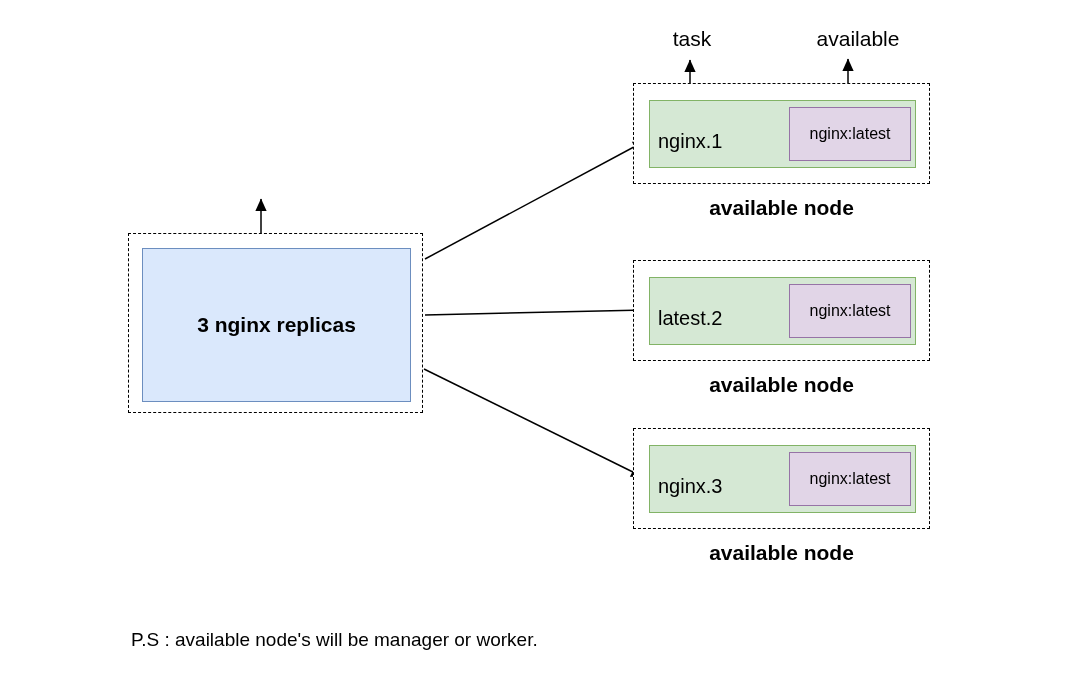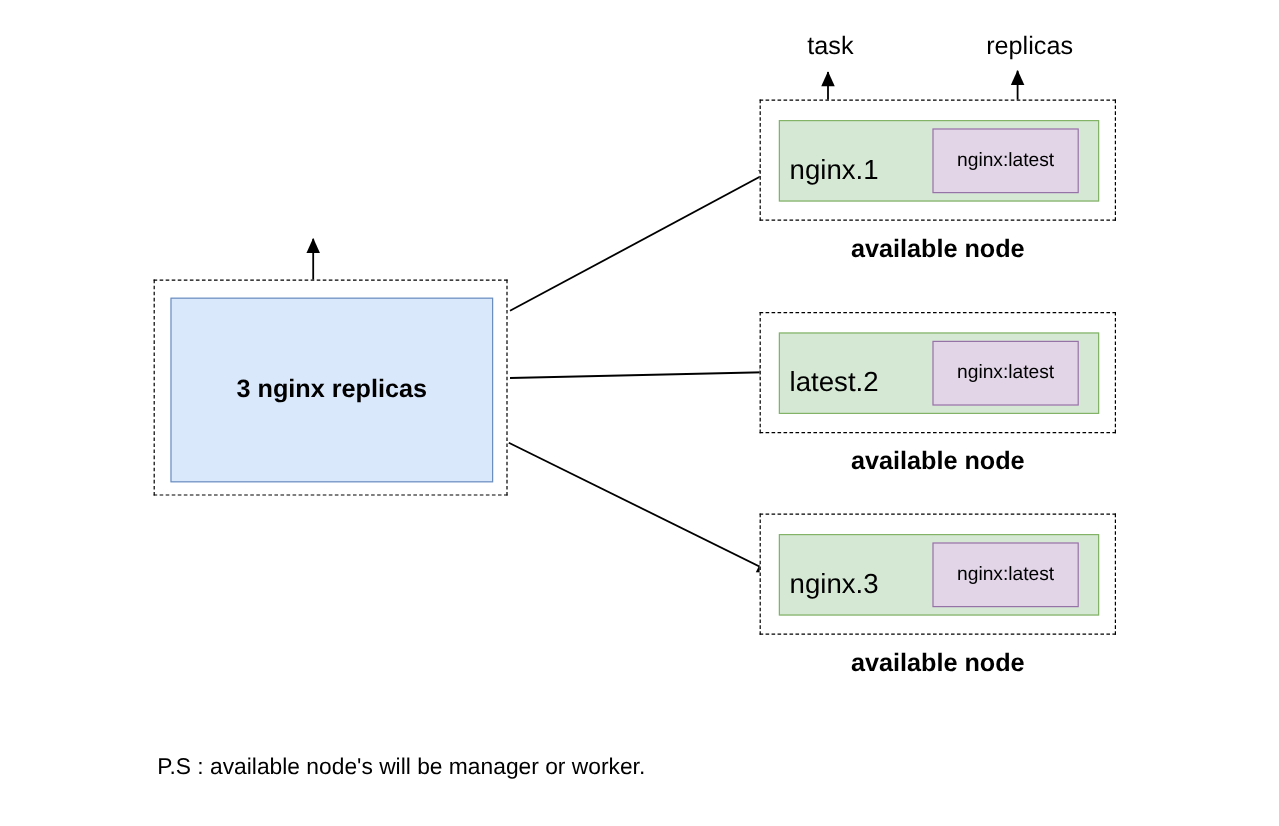--- a/index.html
+++ b/index.html
@@ -77,25 +77,25 @@
     box-sizing: border-box;
     background: var(--node-fill, #d5e8d4);
     border: 1px solid var(--node-stroke, #82b366);
   }
   .task-name {
     position: absolute;
     left: 8px; top: 0;
     height: 81px;
     display: flex;
     align-items: center;
-    font-size: 23px;
+    font-size: 20px;
   }
   .container-box {
     position: absolute;
-    right: 16px; top: 6px;
+    right: 4px; top: 6px;
     width: 122px; height: 54px;
     box-sizing: border-box;
     background: var(--container-fill, #e1d5e7);
     border: 1px solid var(--container-stroke, #9673a6);
     display: flex;
     align-items: center;
     justify-content: center;
   }
   .container-text { font-size: 16px; }
   .node-caption {
@@ -126,21 +126,21 @@
     </defs>
     <line x1="261" y1="287" x2="261" y2="199" stroke="#000" stroke-width="1.5" marker-end="url(#arrowhead)"></line>
     <line x1="690" y1="122" x2="690" y2="60" stroke="#000" stroke-width="1.5" marker-end="url(#arrowhead)"></line>
     <line x1="848" y1="120" x2="848" y2="59" stroke="#000" stroke-width="1.5" marker-end="url(#arrowhead)"></line>
     <line x1="425" y1="259" x2="645" y2="141" stroke="#000" stroke-width="1.5" marker-end="url(#arrowhead)"></line>
     <line x1="425" y1="315" x2="645" y2="310" stroke="#000" stroke-width="1.5" marker-end="url(#arrowhead)"></line>
     <line x1="424" y1="369" x2="643" y2="477" stroke="#000" stroke-width="1.5" marker-end="url(#arrowhead)"></line>
   </svg>
 
   <div class="diagram-label" style="left:632px; top:27px; width:120px;">task</div>
-  <div class="diagram-label" style="left:788px; top:27px; width:140px;">replicas</div>
+  <div class="diagram-label" style="left:788px; top:27px; width:140px;">available</div>
 
   <div class="manager-outer">
     <div class="manager-box">
       <span class="manager-text">3 nginx replicas</span>
     </div>
   </div>
 
   <div class="node" style="top:83px;">
     <div class="node-outer">
       <div class="node-green">

